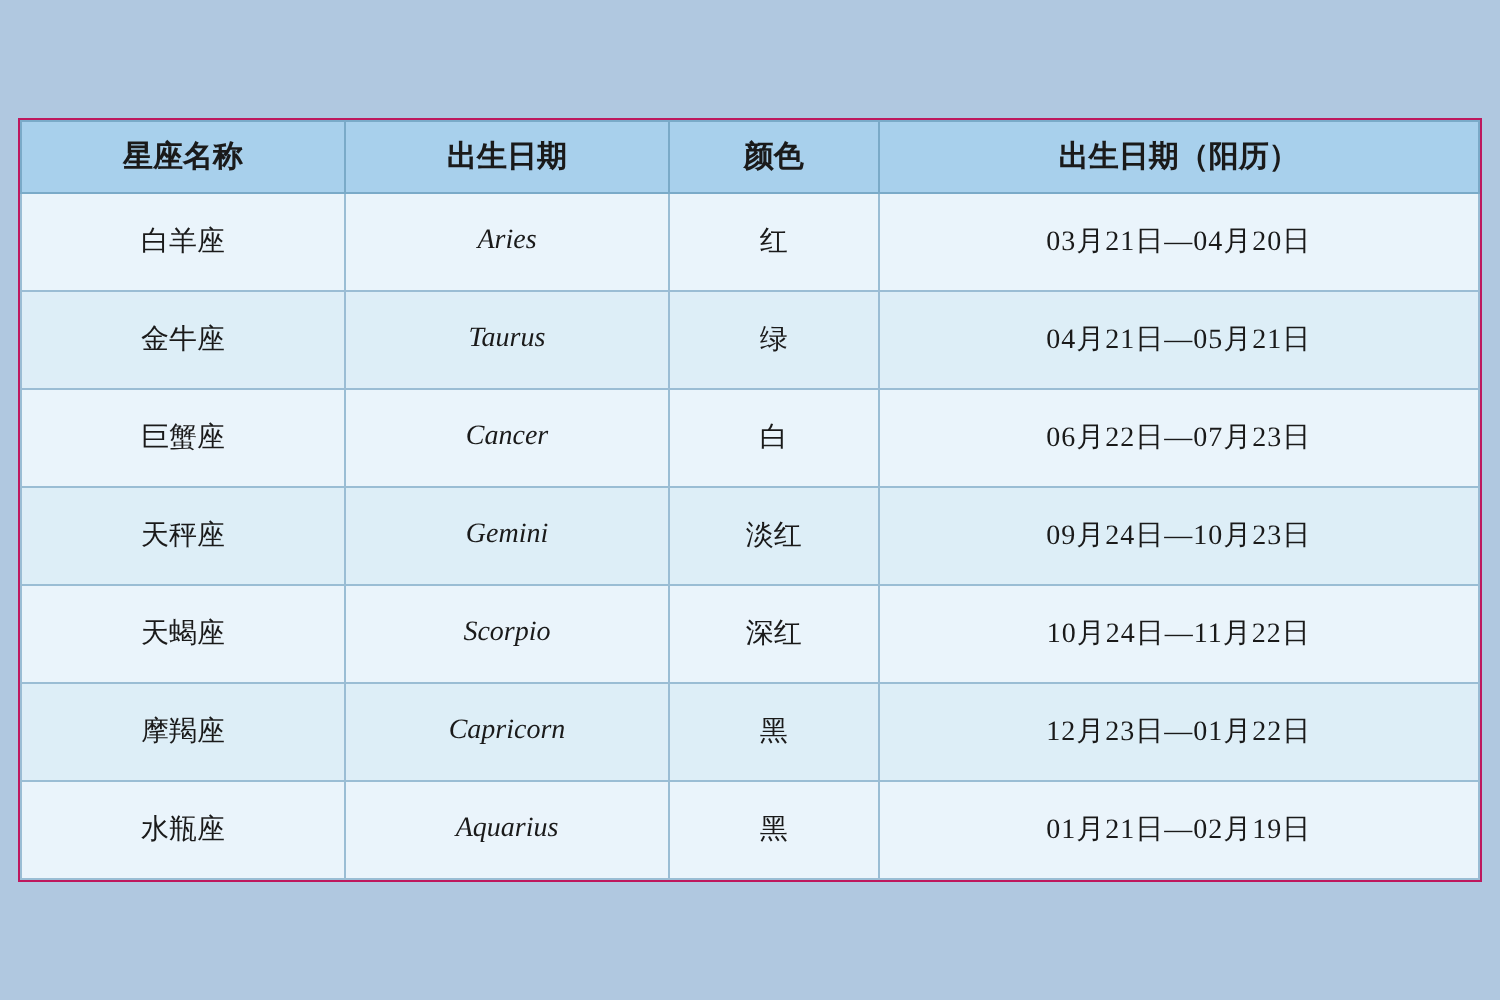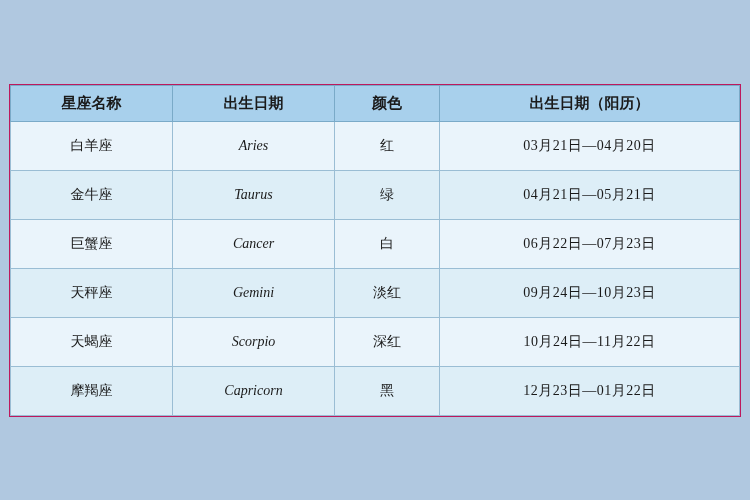--- a/index.html
+++ b/index.html
@@ -110,15 +110,21 @@
           <td>Scorpio</td>
           <td>深红</td>
           <td>10月24日—11月22日</td>
         </tr>
         <tr>
           <td>摩羯座</td>
           <td>Capricorn</td>
           <td>黑</td>
           <td>12月23日—01月22日</td>
         </tr>
+        <tr>
+          <td>水瓶座</td>
+          <td>Aquarius</td>
+          <td>黑</td>
+          <td>01月21日—02月19日</td>
+        </tr>
       </tbody>
   </table>
 </div>
 
 </body></html>

